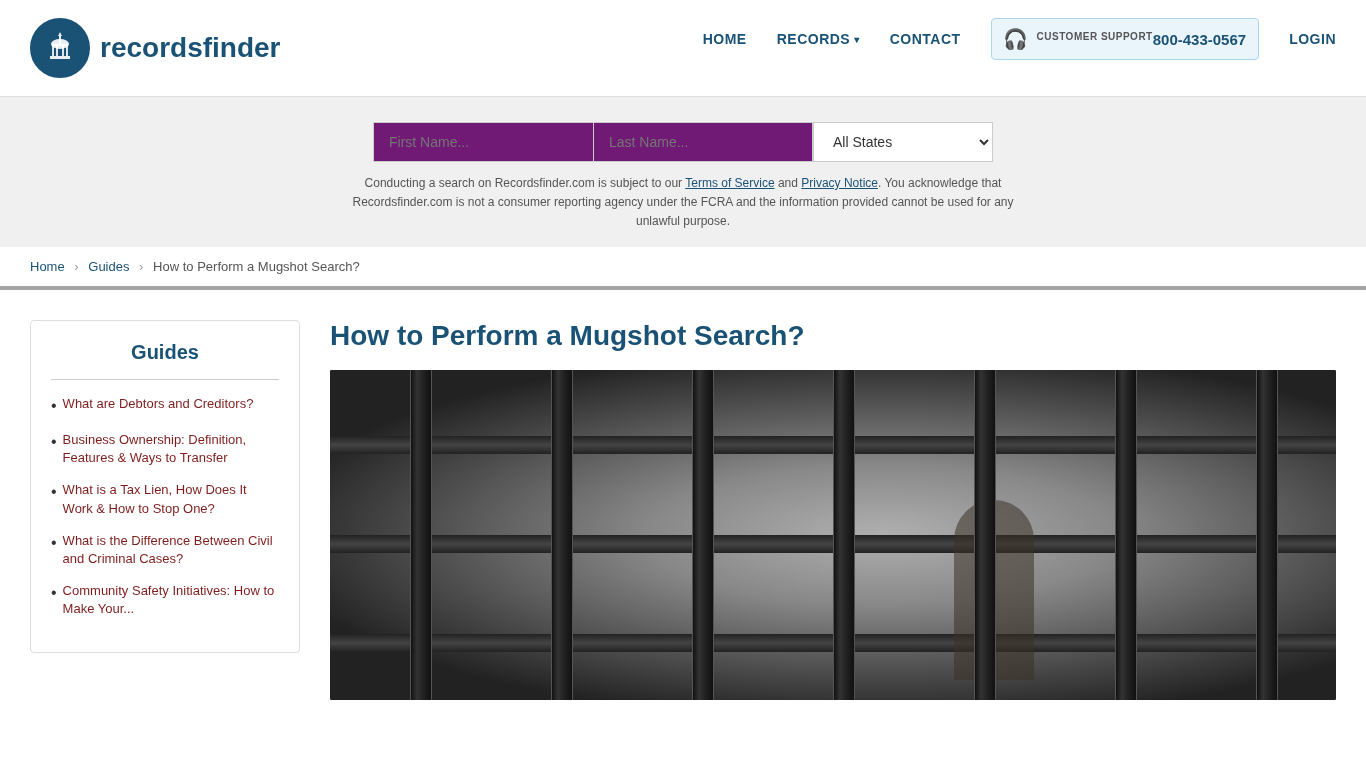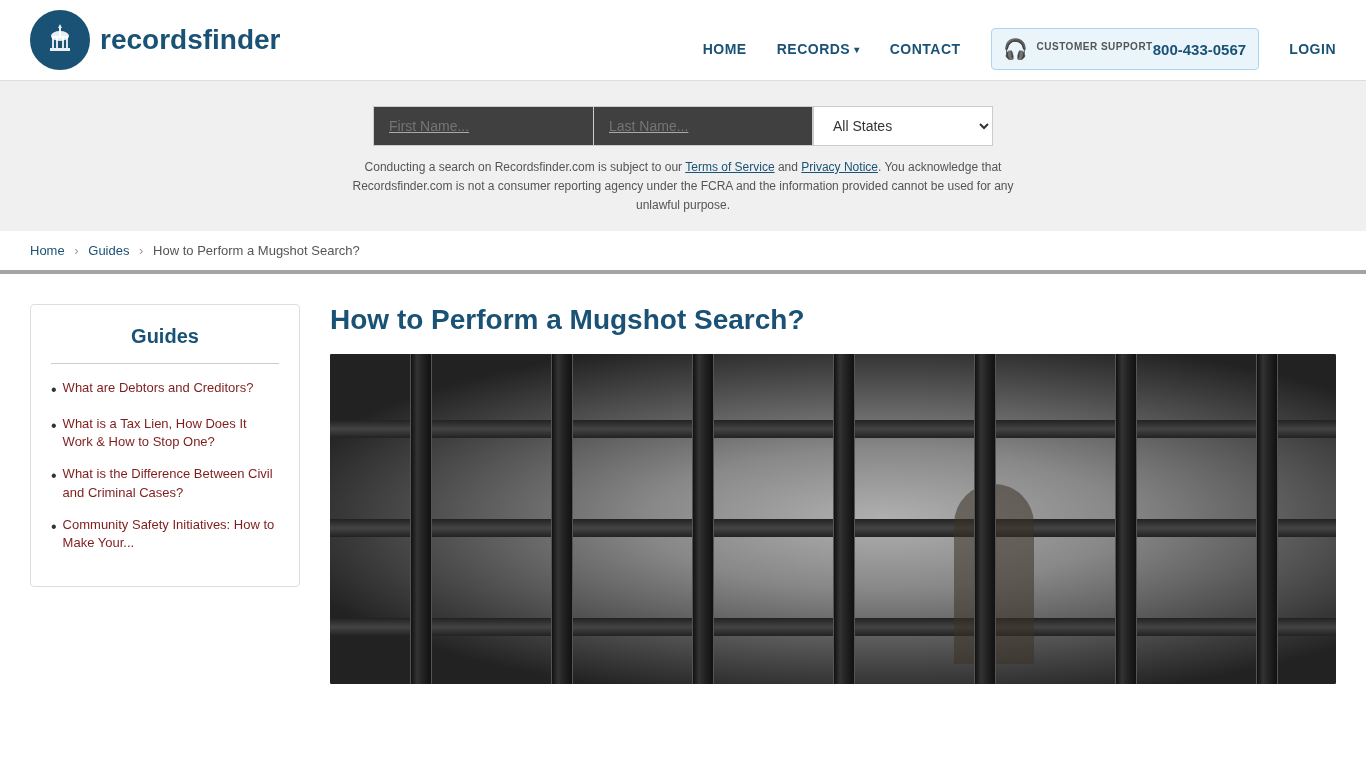--- a/index.html
+++ b/index.html
@@ -1,23 +1,23 @@
 <!DOCTYPE html>
 <html><head>
   <meta charset="utf-8">
   <style>
     * { margin: 0; padding: 0; box-sizing: border-box; }
     body { font-family: Arial, sans-serif; font-size: 14px; color: #333; background: #fff; }
 
     
     header {
       display: flex;
-      align-items: flex-end;
+      align-items: flex-start;
       justify-content: space-between;
-      padding: 10px 30px;
+      padding: 18px 30px;
       border-bottom: 1px solid #ddd;
       background: #fff;
     }
     .logo-area {
       display: flex;
       align-items: center;
       gap: 10px;
     }
     .logo-circle {
       width: 60px;
@@ -112,25 +112,24 @@
     }
     .search-bar {
       display: flex;
       gap: 0;
       margin-bottom: 12px;
     }
     .search-input {
       padding: 10px 15px;
       font-size: 14px;
       border: 1px solid #ccc;
-      background: #404040;
+      background: #701a75;
       width: 220px;
       outline: none;
       color: #aaa;
-      text-decoration: underline;
     }
     .search-input:first-child {
       border-right: none;
     }
     .state-select {
       padding: 10px 15px;
       font-size: 14px;
       border: 1px solid #ccc;
       background: #fff;
       width: 180px;
@@ -359,20 +358,23 @@
 
 <div class="main-content">
 
   <aside class="sidebar">
     <div class="sidebar-title">Guides</div>
     <ul class="sidebar-list" id="sidebar-list">
     <li>
           <a href="#">What are Debtors and Creditors?</a>
         </li>
         <li>
+          <a href="#">Business Ownership: Definition, Features &amp; Ways to Transfer</a>
+        </li>
+        <li>
           <a href="#">What is a Tax Lien, How Does It Work &amp; How to Stop One?</a>
         </li>
         <li>
           <a href="#">What is the Difference Between Civil and Criminal Cases?</a>
         </li>
         <li>
           <a href="#">Community Safety Initiatives: How to Make Your...</a>
         </li>
       </ul>
   </aside>

